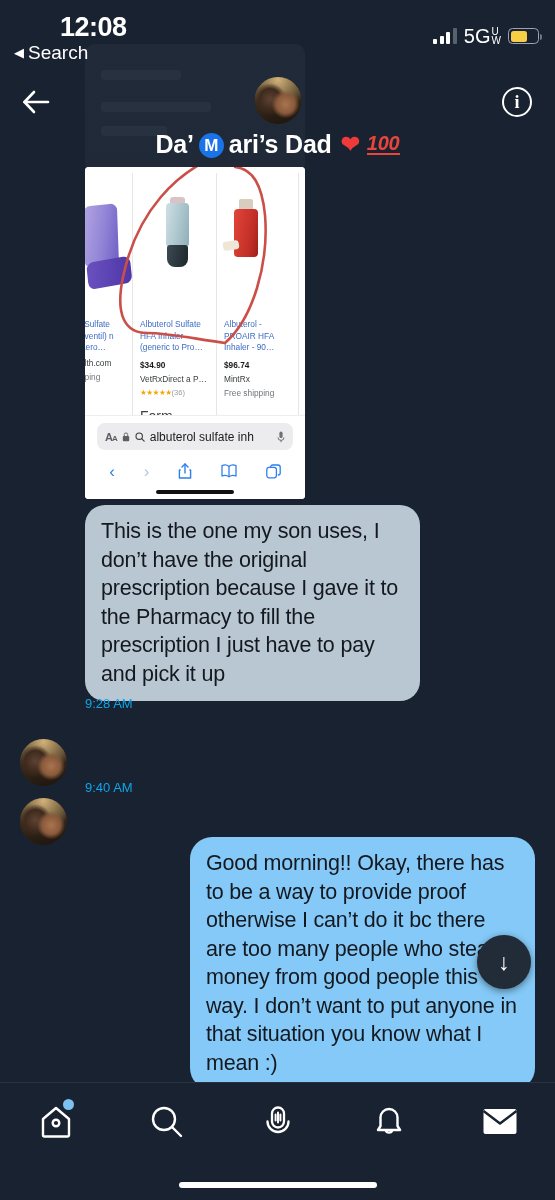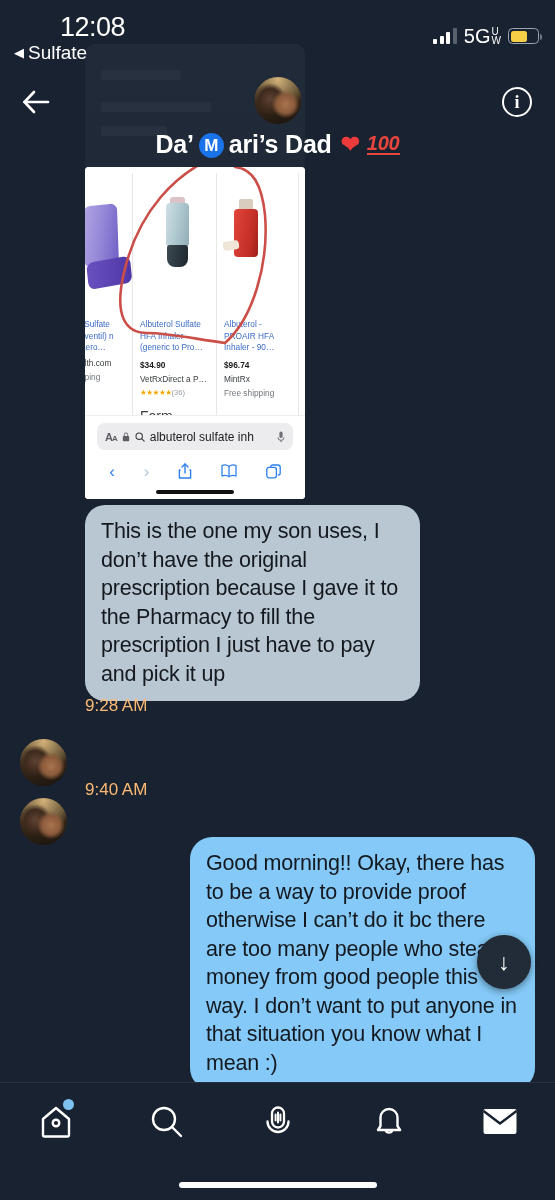--- a/index.html
+++ b/index.html
@@ -15,21 +15,21 @@
     background: #192230;
   }
 
   
   .statusbar {
     position: absolute; top: 0; left: 0; width: 555px; height: 62px;
     z-index: 40;
   }
   .sb-time {
     position: absolute; left: 60px; top: 12px;
-    color: #ffffff; font-size: 27px; font-weight: normal;
+    color: #ffffff; font-size: 27px; font-weight: bold;
     letter-spacing: -0.5px;
   }
   .sb-back {
     position: absolute; left: 14px; top: 42px;
     color: #ffffff; font-size: 19px; font-weight: 500;
     display: flex; align-items: center; gap: 4px;
   }
   .sb-back .tri { font-size: 13px; position: relative; top: -1px; }
   .sb-right {
     position: absolute; right: 16px; top: 26px;
@@ -232,21 +232,21 @@
     background: #b9c7d2; color: #14181f;
     border-radius: 20px; padding: 12px 16px 13px 16px;
     font-size: 21.5px; line-height: 28.5px; letter-spacing: -0.2px;
   }
   .bub-out {
     background: #84c9f7; color: #14181f;
     border-radius: 22px; padding: 12px 16px 13px 16px;
     font-size: 21.5px; line-height: 28.5px; letter-spacing: -0.2px;
   }
   .tstamp {
-    position: absolute; color: #fdba74; font-size: 17px;
+    position: absolute; color: #0ea5e9; font-size: 13px;
   }
 
   
   .fab {
     position: absolute; right: 24px; top: 935px;
     width: 54px; height: 54px; border-radius: 50%;
     background: #222b38; box-shadow: 0 2px 7px rgba(0,0,0,.45);
     display: flex; align-items: center; justify-content: center;
     color: #fff; font-size: 23px; z-index: 30;
   }
@@ -275,21 +275,21 @@
   <div class="ghost-card">
     <span class="g1"></span>
       <span class="g2"></span>
       <span class="g3"></span>
   </div>
 
   <div class="statusbar">
     <div class="sb-time">12:08</div>
     <div class="sb-back">
       <span class="tri">◀</span>
-      <span>Sulfate</span>
+      <span>Search</span>
     </div>
     <div class="sb-right">
       <div class="bars">
           <i></i>
           <i></i>
           <i></i>
           <i></i>
         </div>
       <div class="net">
         <span>5G</span>

